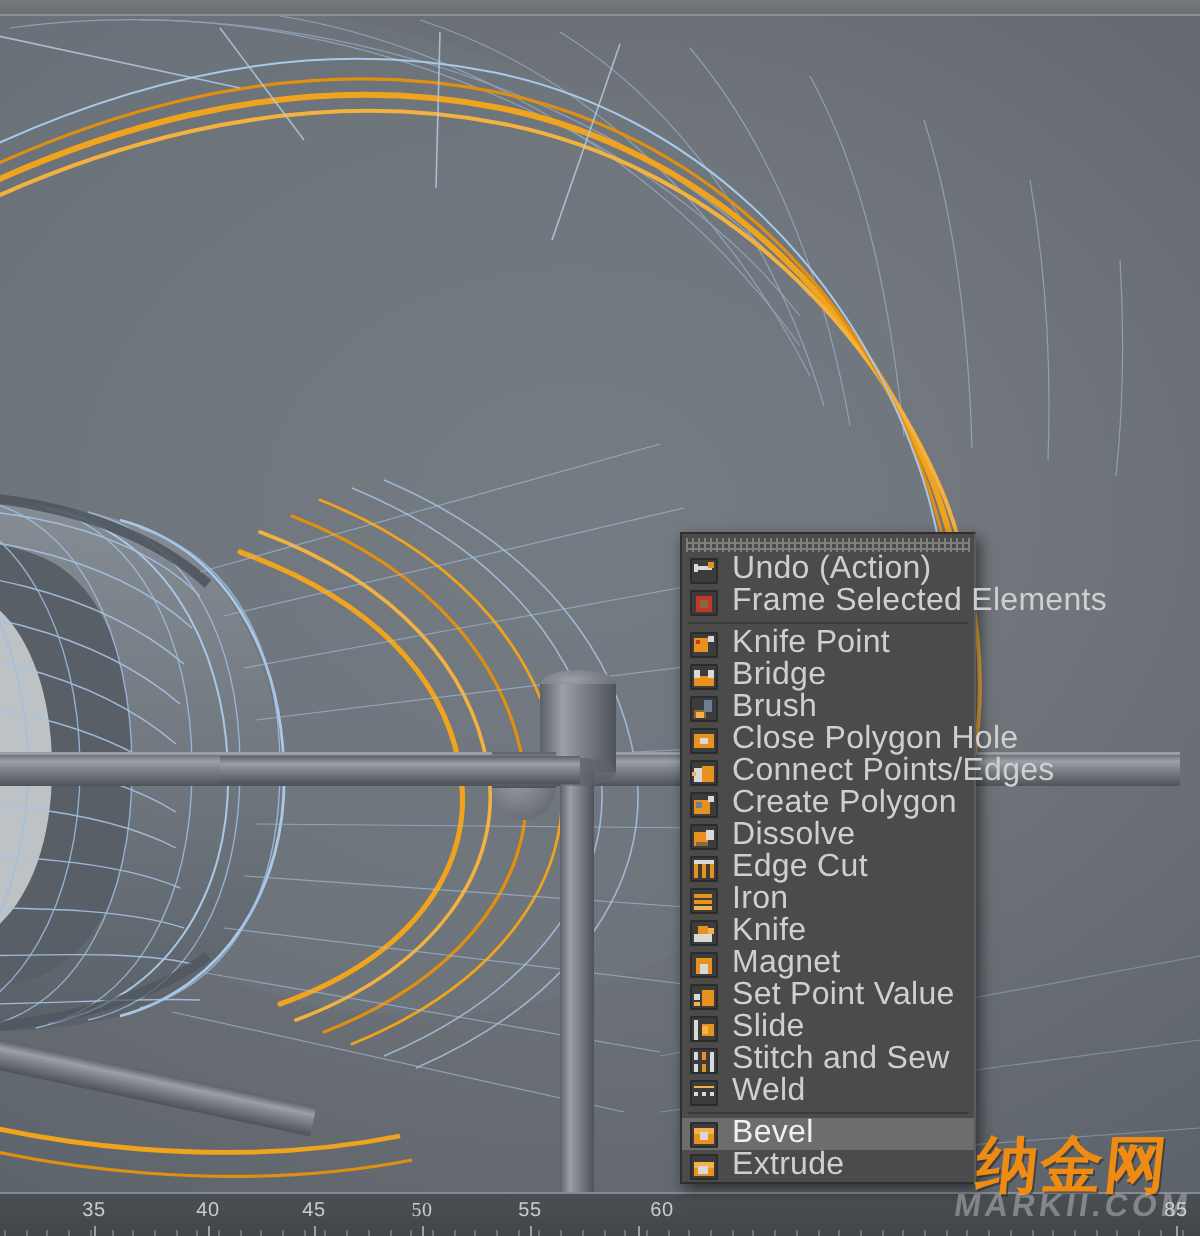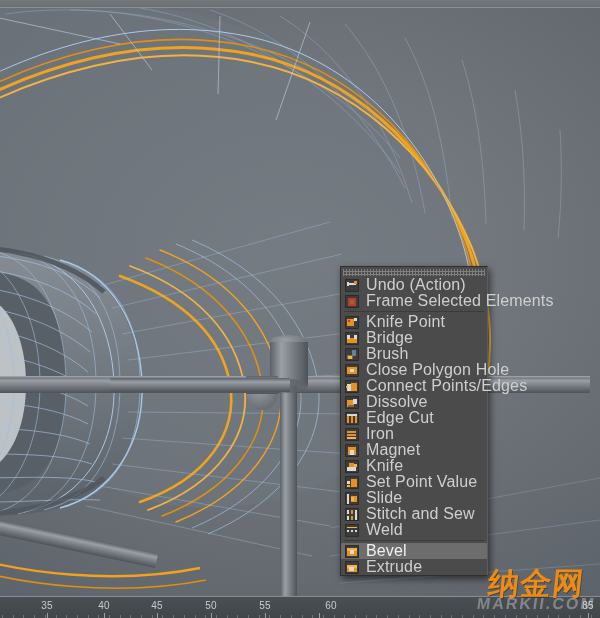--- a/index.html
+++ b/index.html
@@ -331,20 +331,28 @@
         <div class="mi">
           <span class="mi-ico">
             <i class="g-wh" style="left:2px;top:4px;width:4px;height:7px"></i>
             <i class="g-or" style="left:6px;top:3px;width:6px;height:8px"></i>
             <i class="g-or2" style="left:1px;top:6px;width:2px;height:2px"></i>
           </span>
           <span class="mi-lbl">Connect Points/Edges</span>
         </div>
         <div class="mi">
           <span class="mi-ico">
+            <i class="g-or" style="left:2px;top:4px;width:8px;height:7px"></i>
+            <i class="g-wh" style="left:9px;top:2px;width:3px;height:3px"></i>
+            <i class="g-bl" style="left:3px;top:5px;width:3px;height:3px"></i>
+          </span>
+          <span class="mi-lbl">Create Polygon</span>
+        </div>
+        <div class="mi">
+          <span class="mi-ico">
             <i class="g-or" style="left:2px;top:4px;width:7px;height:7px"></i>
             <i class="g-wh" style="left:8px;top:3px;width:4px;height:5px"></i>
             <i class="g-br" style="left:3px;top:9px;width:6px;height:2px"></i>
           </span>
           <span class="mi-lbl">Dissolve</span>
         </div>
         <div class="mi">
           <span class="mi-ico">
             <i class="g-or" style="left:2px;top:3px;width:2px;height:8px"></i>
             <i class="g-or" style="left:6px;top:3px;width:2px;height:8px"></i>
@@ -356,32 +364,32 @@
         <div class="mi">
           <span class="mi-ico">
             <i class="g-or" style="left:2px;top:3px;width:9px;height:2px"></i>
             <i class="g-or" style="left:2px;top:6px;width:9px;height:2px"></i>
             <i class="g-or2" style="left:2px;top:9px;width:9px;height:2px"></i>
           </span>
           <span class="mi-lbl">Iron</span>
         </div>
         <div class="mi">
           <span class="mi-ico">
-            <i class="g-or" style="left:3px;top:3px;width:8px;height:8px"></i>
-            <i class="g-wh" style="left:5px;top:6px;width:4px;height:5px"></i>
-          </span>
-          <span class="mi-lbl">Magnet</span>
-        </div>
-        <div class="mi">
-          <span class="mi-ico">
             <i class="g-wh" style="left:2px;top:7px;width:9px;height:4px"></i>
             <i class="g-or" style="left:4px;top:3px;width:5px;height:4px"></i>
             <i class="g-or2" style="left:9px;top:4px;width:3px;height:3px"></i>
           </span>
           <span class="mi-lbl">Knife</span>
+        </div>
+        <div class="mi">
+          <span class="mi-ico">
+            <i class="g-or" style="left:3px;top:3px;width:8px;height:8px"></i>
+            <i class="g-wh" style="left:5px;top:6px;width:4px;height:5px"></i>
+          </span>
+          <span class="mi-lbl">Magnet</span>
         </div>
         <div class="mi">
           <span class="mi-ico">
             <i class="g-wh" style="left:2px;top:5px;width:3px;height:3px"></i>
             <i class="g-or" style="left:6px;top:3px;width:6px;height:8px"></i>
             <i class="g-or2" style="left:2px;top:9px;width:3px;height:2px"></i>
           </span>
           <span class="mi-lbl">Set Point Value</span>
         </div>
         <div class="mi">
@@ -431,21 +439,21 @@
       </div>
   </div>
 
   <div id="ruler">
       <div class="tick-label" style="left: 47px;">35</div>
       <div class="tick-major" style="left: 47px;"></div>
       <div class="tick-label" style="left: 104px;">40</div>
       <div class="tick-major" style="left: 104px;"></div>
       <div class="tick-label" style="left: 157px;">45</div>
       <div class="tick-major" style="left: 157px;"></div>
-      <div class="tick-label" style="left: 211px;">50</div>
+      <div class="tick-label" style="left: 211px; font-family: Liberation Serif, serif;">50</div>
       <div class="tick-major" style="left: 211px;"></div>
       <div class="tick-label" style="left: 265px;">55</div>
       <div class="tick-major" style="left: 265px;"></div>
       <div class="tick-label" style="left: 331px;">60</div>
       <div class="tick-major" style="left: 319px;"></div>
       <div class="tick-label" style="left: 588px;">85</div>
       <div class="tick-major" style="left: 588px;"></div>
       <div class="tick-minor" style="left: 2px;"></div>
       <div class="tick-minor" style="left: 13px;"></div>
       <div class="tick-minor" style="left: 23px;"></div>

